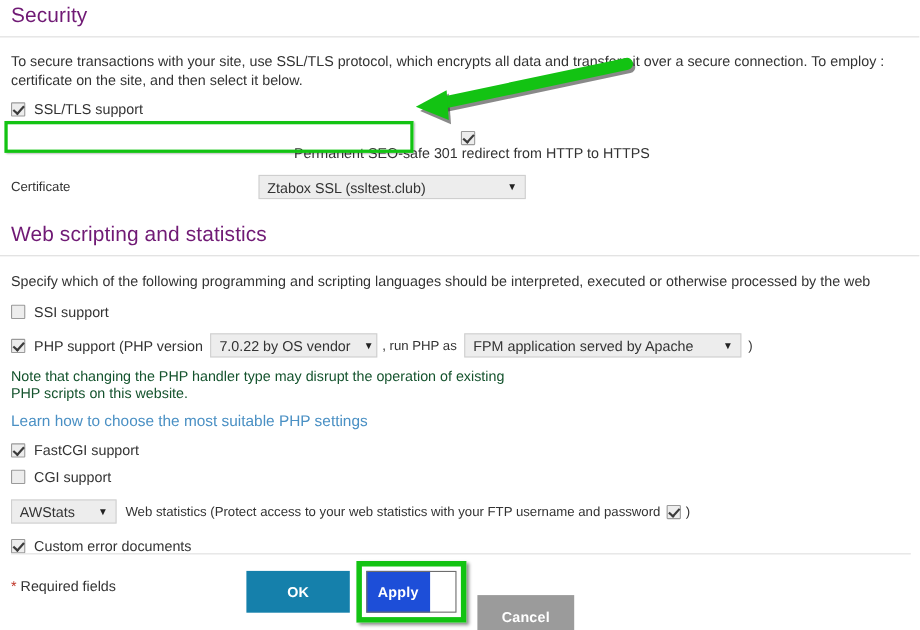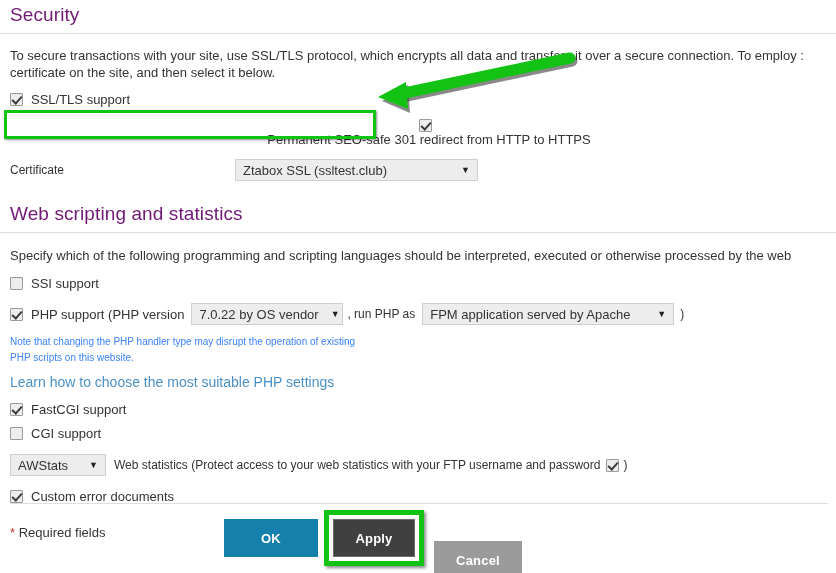--- a/index.html
+++ b/index.html
@@ -108,22 +108,22 @@
     color: #222222;
     line-height: 1;
   }
 
   
   .plain {
     font-size: 12px;
     color: #333333;
   }
   .note {
-    color: #3b82f6;
-    font-size: 10px;
+    color: #14532d;
+    font-size: 13px;
     line-height: 16px;
     padding-left: 10px;
   }
   .link {
     color: #4a90c4;
     font-size: 14px;
     padding-left: 10px;
     text-decoration: none;
     cursor: pointer;
   }
@@ -153,21 +153,21 @@
     align-items: center;
     justify-content: center;
     color: #ffffff;
     font-size: 13px;
     font-weight: bold;
     cursor: pointer;
     box-sizing: border-box;
     letter-spacing: 0.2px;
   }
   .btn-ok     { left: 224px; top: 519px; width: 94px; background: #1580ab; }
-  .btn-apply  { left: 333px; top: 519px; width: 82px; background: #404040; }
+  .btn-apply  { left: 333px; top: 519px; width: 58px; background: #1d4ed8; }
   .btn-cancel { left: 434px; top: 541px; width: 88px; background: #9b9b9b; }
 
   
   .hl-box {
     position: absolute;
     border: 3px solid #13c313;
     box-sizing: border-box;
     pointer-events: none;
   }
   .hl-seo {

